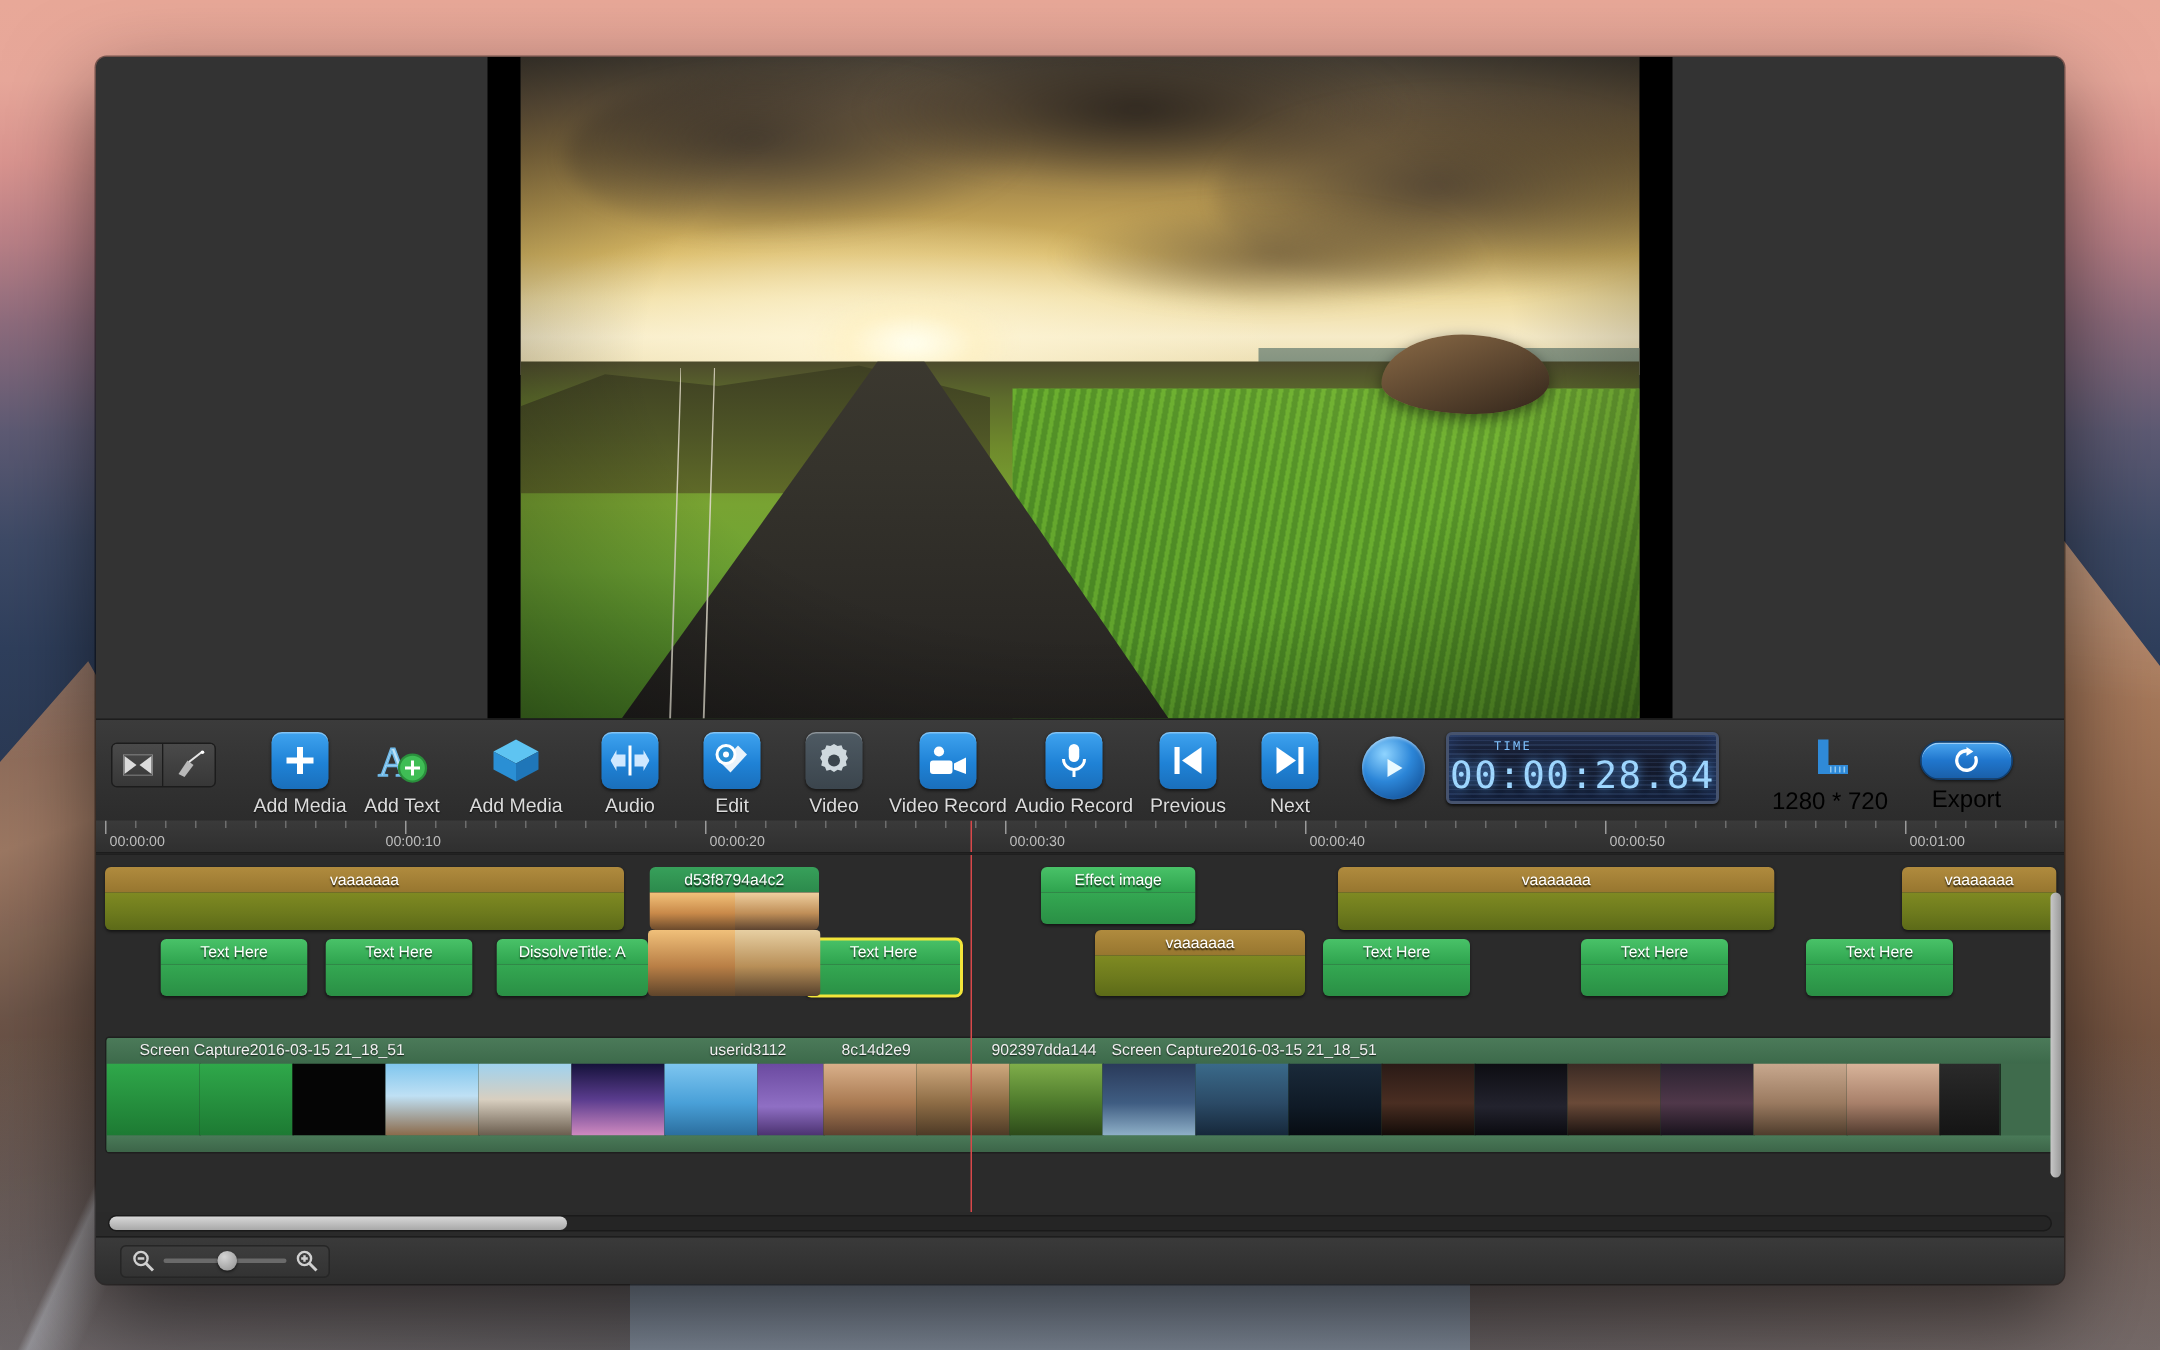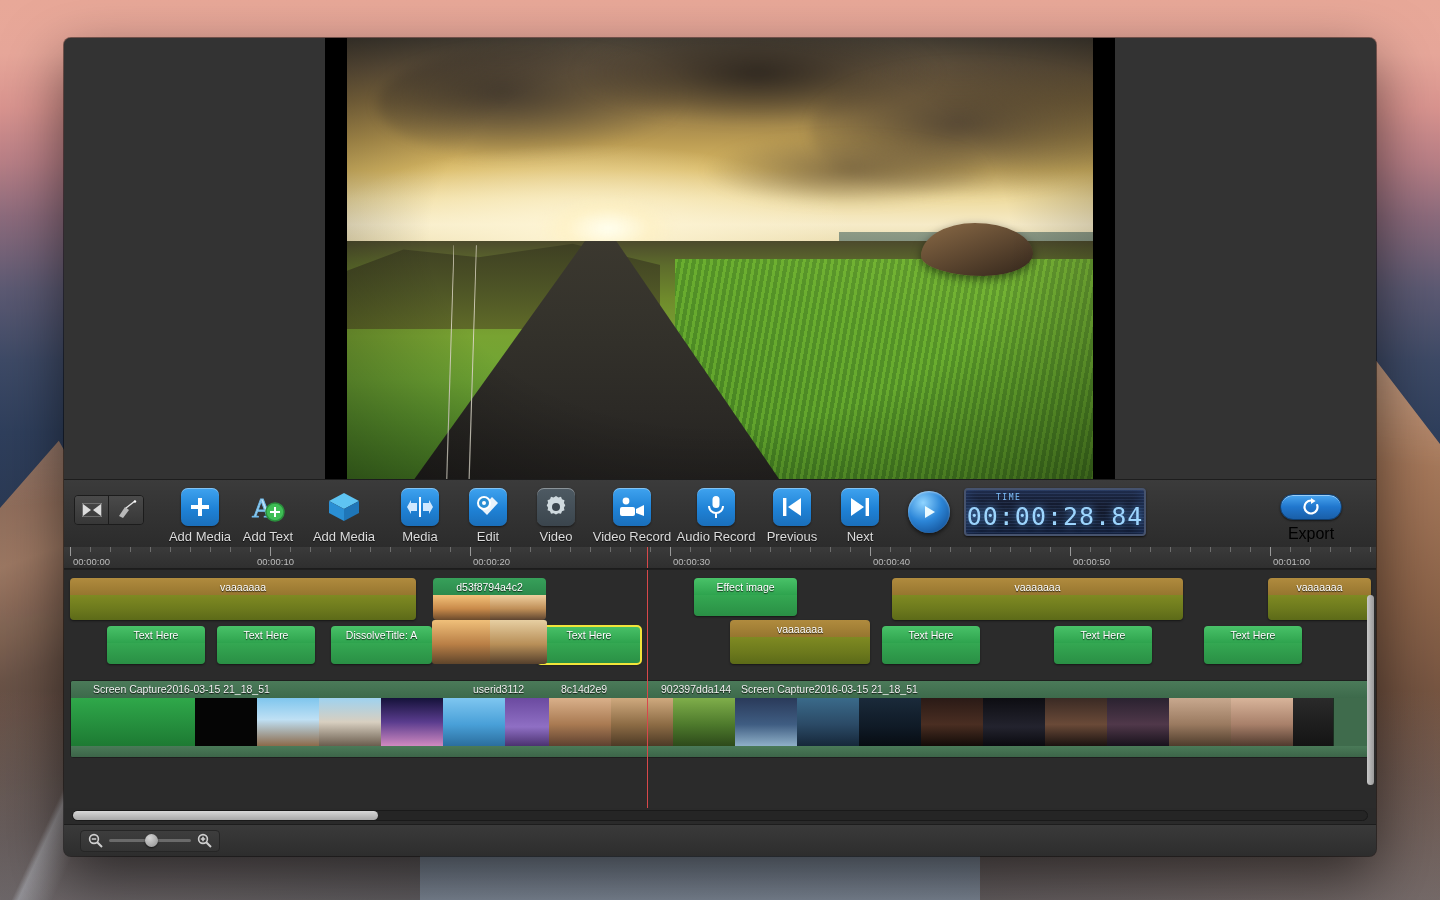--- a/index.html
+++ b/index.html
@@ -419,21 +419,21 @@
       </div>
 
       <div class="tool">
         <div class="ic">
           <svg width="26" height="22" viewBox="0 0 26 22">
             <rect x="12" y="1" width="2" height="20" fill="#ffffff"></rect>
             <path d="M10 7 L4 7 L4 4 L0 11 L4 18 L4 15 L10 15 Z" fill="#cfe8ff"></path>
             <path d="M16 7 L22 7 L22 4 L26 11 L22 18 L22 15 L16 15 Z" fill="#cfe8ff"></path>
           </svg>
         </div>
-        <div class="lbl">Media</div>
+        <div class="lbl">Audio</div>
       </div>
 
       <div class="tool">
         <div class="ic">
           <svg width="26" height="26" viewBox="0 0 26 26">
             <path d="M17 3 L23 9 L12 21 L6 15 Z" fill="#e9f3fb"></path>
             <circle cx="9" cy="9" r="6" fill="#2a8fd4" stroke="#ffffff" stroke-width="2"></circle>
             <circle cx="9" cy="9" r="2" fill="#ffffff"></circle>
           </svg>
         </div>
@@ -499,20 +499,35 @@
         <polygon points="5,3 5,15 15,9" fill="#eafaff"></polygon>
       </svg>
     </div>
 
     <div id="timecode">
       <div id="tc-label">TIME</div>
       <div id="tc-value">00:00:28.84</div>
     </div>
 
     <div id="right-tools">
+      <div id="res-item">
+        <div id="res-glyph">
+          <svg width="34" height="34" viewBox="0 0 34 34">
+            <rect x="9" y="3" width="7" height="22" fill="#2f8ad8"></rect>
+            <rect x="9" y="20" width="20" height="6" fill="#2f8ad8"></rect>
+            <g fill="#8fc7ef">
+              <rect x="17" y="21" width="1" height="4"></rect>
+                <rect x="20" y="21" width="1" height="4"></rect>
+              <rect x="23" y="21" width="1" height="4"></rect>
+                <rect x="26" y="21" width="1" height="4"></rect>
+            </g>
+          </svg>
+        </div>
+        <div class="lbl">1280 * 720</div>
+      </div>
 
       <div id="export-item">
         <div id="export-pill">
           <svg width="18" height="18" viewBox="0 0 18 18">
             <path d="M9 2.5 a6.5 6.5 0 1 0 6.2 4.6" fill="none" stroke="#ffffff" stroke-width="2.2" stroke-linecap="round"></path>
             <polygon points="9,0 9,6 13.6,3" fill="#ffffff"></polygon>
           </svg>
         </div>
         <div class="lbl" style="margin-top:5px">Export</div>
       </div>
@@ -661,21 +676,21 @@
           <div class="clip green" style="left: 1140px; width: 98px; top: 0px; height: 38px;">
             <div class="hdr">Text Here</div>
             <div class="body" style="height: calc(100% - 17px);"></div>
           </div>
           <div style="position: absolute; left: 368px; top: -6px; width: 115px; height: 44px; border-radius: 3px; overflow: hidden; display: flex;">
             <div style="flex: 1 1 0%; height: 100%; background: linear-gradient(rgb(240, 192, 122), rgb(185, 127, 70) 55%, rgb(95, 69, 43));"></div>
             <div style="flex: 1 1 0%; height: 100%; background: linear-gradient(rgb(231, 207, 162), rgb(184, 143, 88) 55%, rgb(85, 64, 44));"></div>
           </div>
         </div>
 
-      <div id="video-track" style="top:110px;height:78px;">
+      <div id="video-track" style="top:121px;height:78px;">
         <div id="vt-header">
             <div class="vt-name" style="left: 22px;">Screen Capture2016-03-15 21_18_51</div>
             <div class="vt-name" style="left: 370px; padding-left: 32px;">userid3112</div>
             <div class="vt-name" style="left: 490px;">8c14d2e9</div>
             <div class="vt-name" style="left: 570px; padding-left: 20px;">902397dda144</div>
             <div class="vt-name" style="left: 670px;">Screen Capture2016-03-15 21_18_51</div>
           </div>
         <div id="vt-strip">
           <div class="vthumb" style="left: 0px; width: 62px; background: linear-gradient(rgb(47, 168, 74), rgb(29, 122, 51));"></div>
             <div class="vsep" style="left: 62px;"></div>

